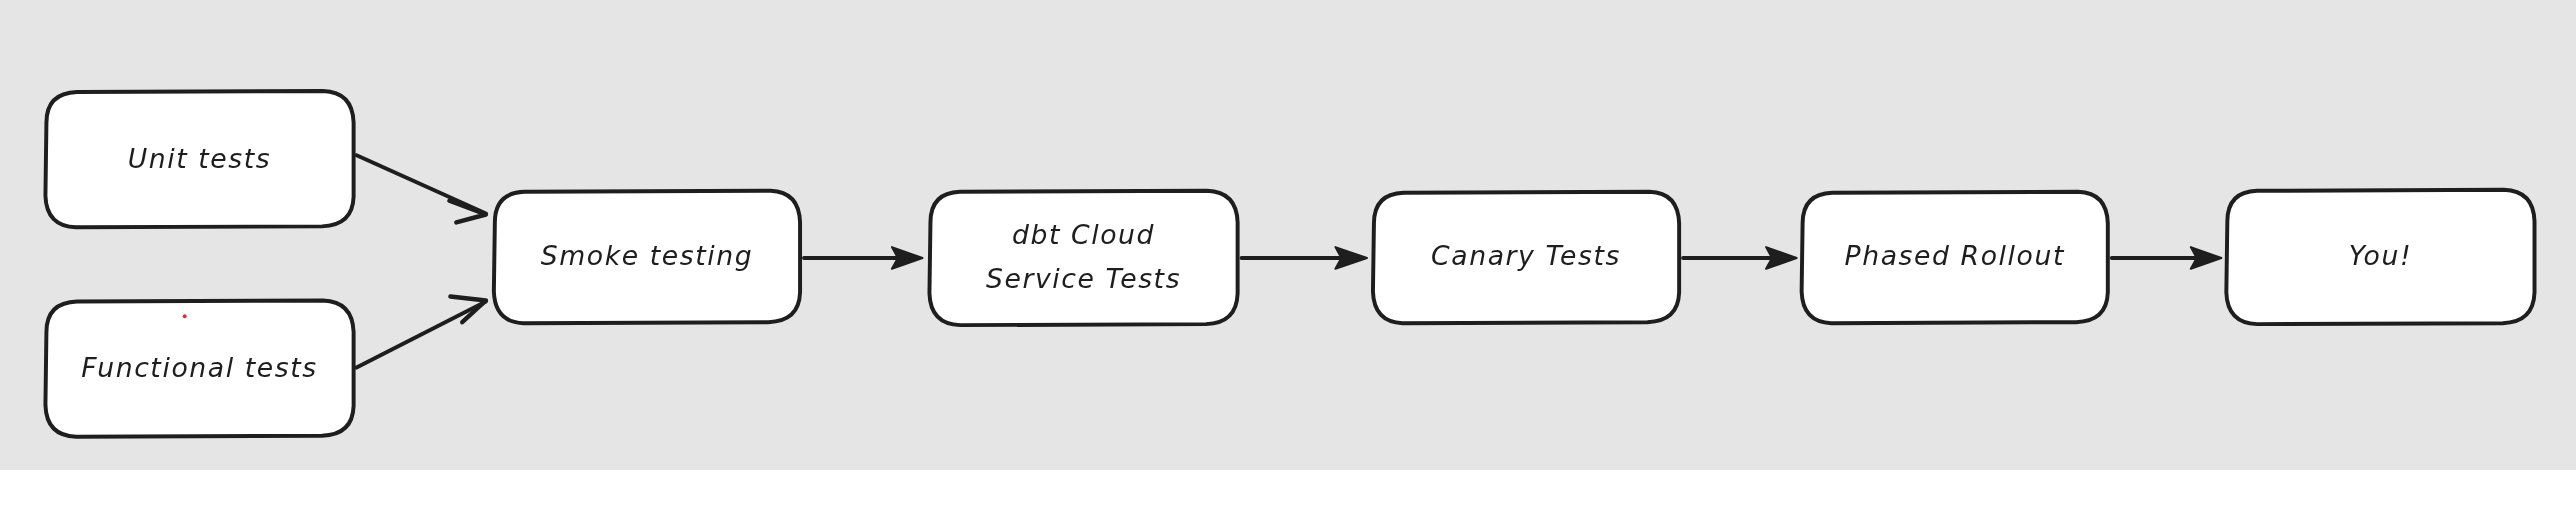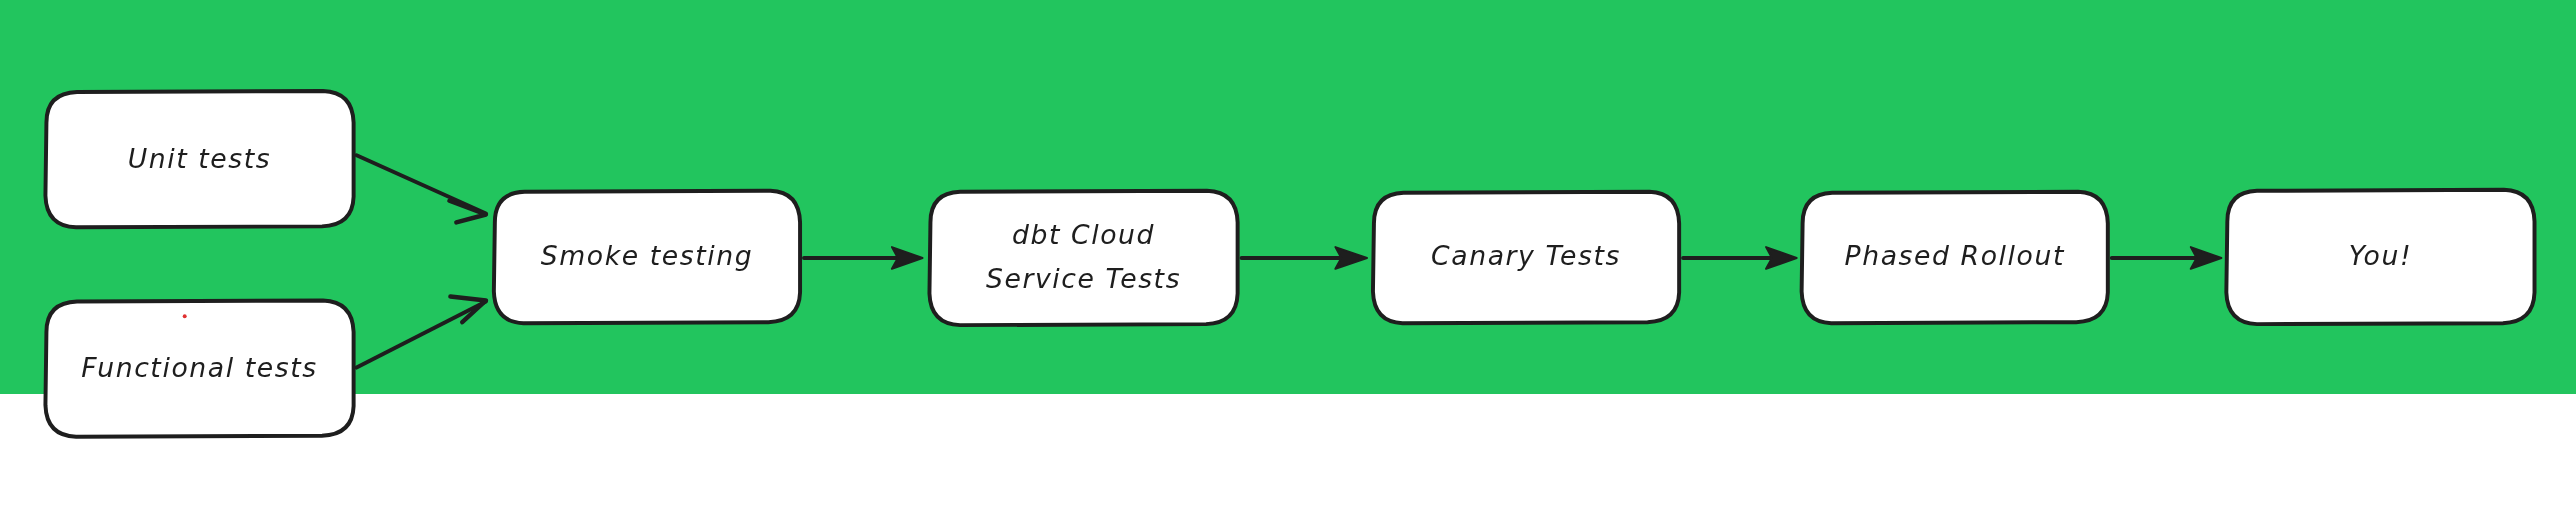--- a/index.html
+++ b/index.html
@@ -9,22 +9,22 @@
   }
   body {
     width: 2576px;
     height: 510px;
     font-family: "DejaVu Sans", sans-serif;
     overflow: hidden;
   }
   #diagram-root {
     position: relative;
     width: 2576px;
-    height: 394px;
-    background: #22c55e;
+    height: 470px;
+    background: #e5e5e5;
   }
   svg.canvas {
     position: absolute;
     inset: 0;
     width: 2576px;
     height: 510px;
     display: block;
   }
   .node-shape {
     fill: #ffffff;

